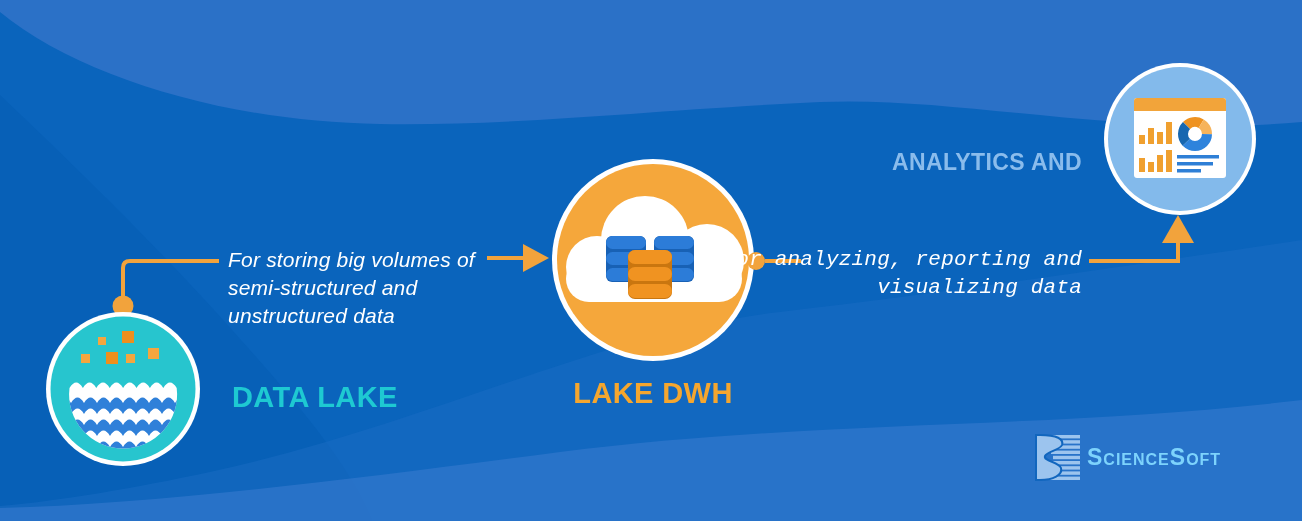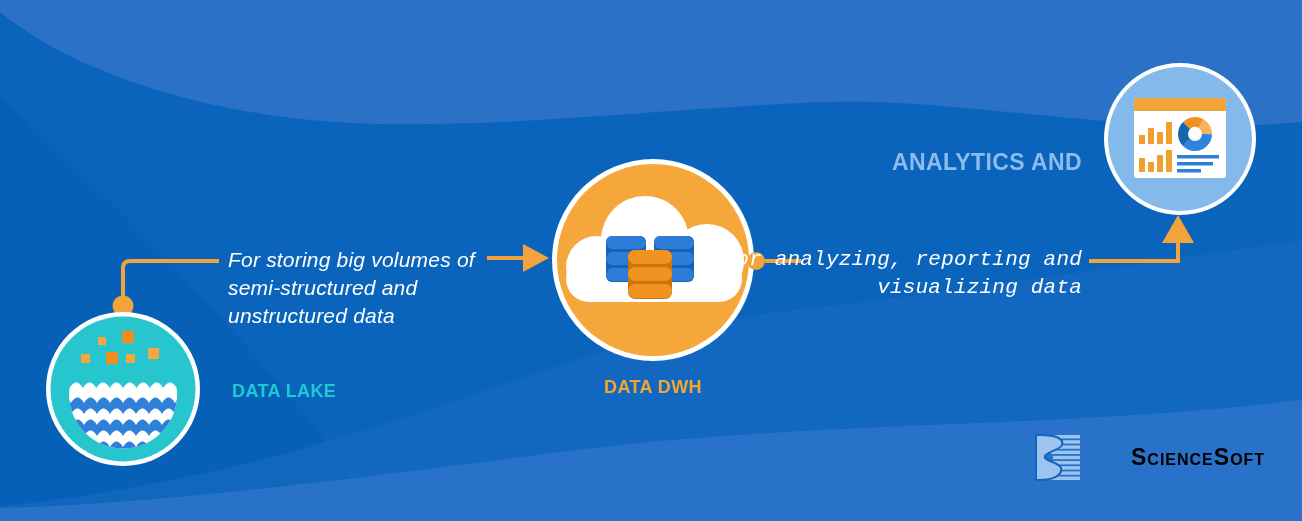--- a/index.html
+++ b/index.html
@@ -5,27 +5,27 @@
   html,body{margin:0;padding:0;background:#0A64BC;}
   .canvas{
     position:relative;width:1302px;height:521px;overflow:hidden;
     font-family:"Liberation Sans",sans-serif;
   }
   .scene{position:absolute;left:0;top:0;}
   .txt{position:absolute;color:#FFFFFF;}
   .desc{font-style:italic;font-size:21px;line-height:28px;font-weight:500;letter-spacing:.2px;}
   .desc-left{left:228px;top:246px;text-align:left;}
   .desc-right{right:220px;top:246px;text-align:right;font-family:Liberation Mono, monospace;}
-  .node-label{font-weight:700;font-size:18px;letter-spacing:.4px;}
+  .node-label{font-weight:700;font-size:29px;letter-spacing:.4px;}
   .lbl-datalake{left:232px;top:381px;color:#1EC9D2;}
   .lbl-dwh{left:553px;top:377px;width:200px;text-align:center;color:#F5A62E;}
   .lbl-analytics{right:220px;top:149px;text-align:right;color:#8ABCEC;font-size:23px;line-height:26px;}
   .brand-text{
-    left:1087px;top:444px;color:#000000;font-size:23px;font-weight:600;
-    font-variant:small-caps;letter-spacing:1px;margin-left:44px;
+    left:1087px;top:444px;color:#7dd3fc;font-size:23px;font-weight:600;
+    font-variant:small-caps;letter-spacing:1px;
   }
 </style>
 </head>
 <body>
 
 <div class="canvas">
 
   <svg class="scene" width="1302" height="521" viewBox="0 0 1302 521">
     <defs>
       <clipPath id="bowlClip">
@@ -166,21 +166,21 @@
     <div>unstructured data</div>
   </div>
 
   <div class="txt desc desc-right">
     <div>For analyzing, reporting and</div>
     <div>visualizing data</div>
   </div>
 
   <div class="txt node-label lbl-datalake">DATA LAKE</div>
 
-  <div class="txt node-label lbl-dwh">DATA DWH</div>
+  <div class="txt node-label lbl-dwh">LAKE DWH</div>
 
   <div class="txt node-label lbl-analytics">
     <div>ANALYTICS AND</div>
   </div>
 
   <div class="txt brand-text">ScienceSoft</div>
 
 </div>
 
 </body></html>

